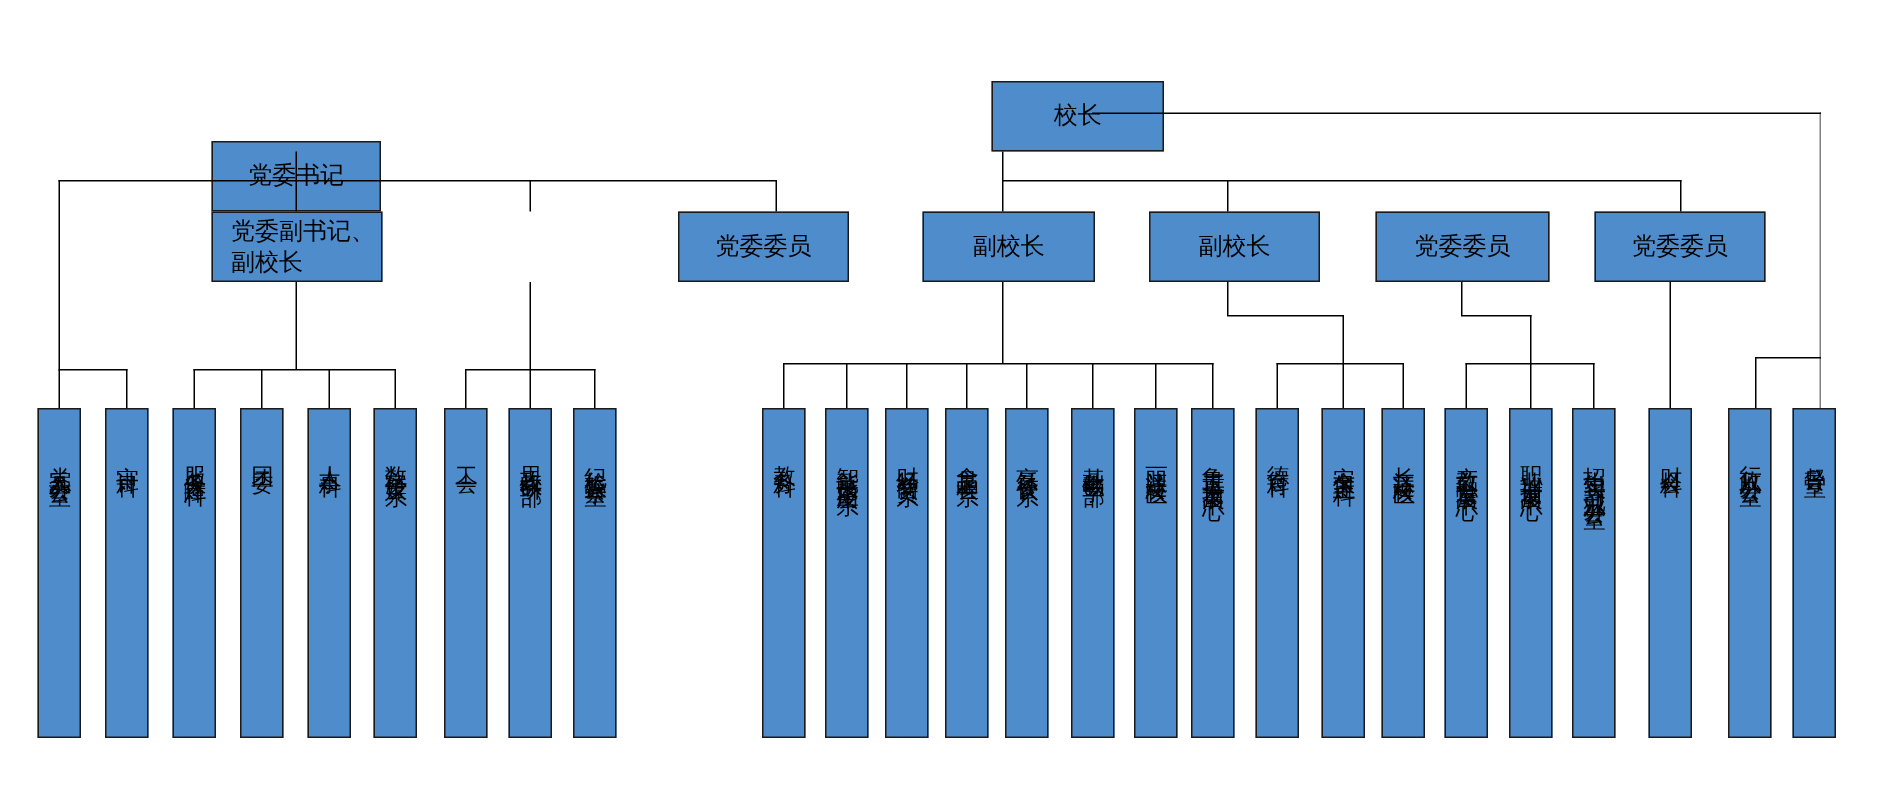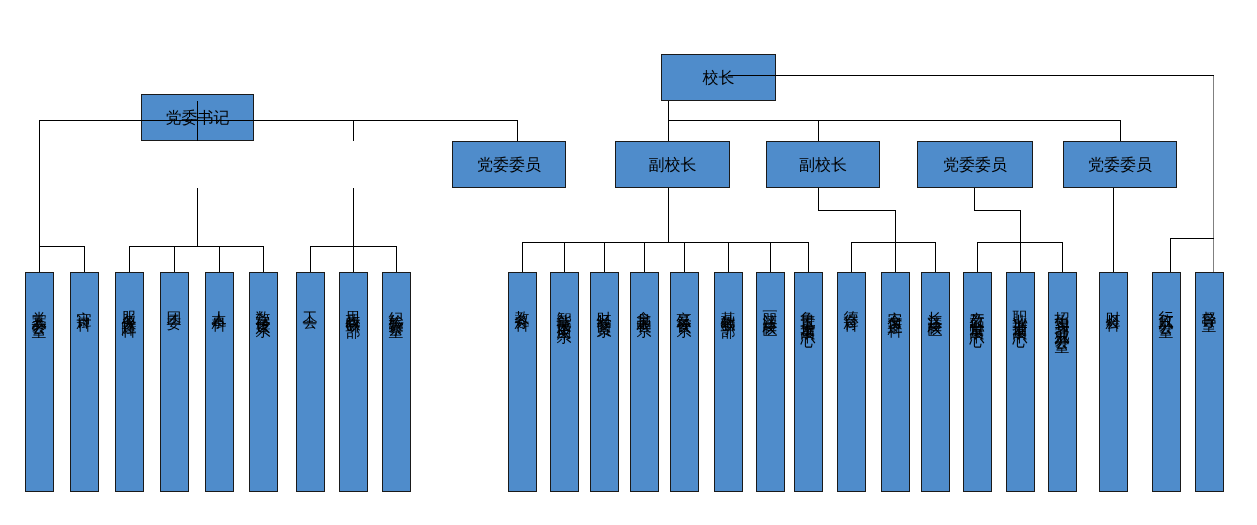--- a/index.html
+++ b/index.html
@@ -31,20 +31,21 @@
   .gl{background:var(--lineg,#808080);}
 </style>
 </head>
 <body>
 
 <div id="canvas">
 
   <div class="box hbox" style="left:141px;top:54px;width:113px;margin-top:40px;">党委书记</div>
   <div class="box hbox" style="left:613px;top:54px;width:115px;margin-left:48px;">校长</div>
 
+  <div class="box hbox twoline" style="left:141px;top:141px;width:114px;">党委副书记、副校长</div>
   <div class="box hbox" style="left:452px;top:141px;width:114px;">党委委员</div>
   <div class="box hbox" style="left:615px;top:141px;width:115px;">副校长</div>
   <div class="box hbox" style="left:766px;top:141px;width:114px;">副校长</div>
   <div class="box hbox" style="left:917px;top:141px;width:116px;">党委委员</div>
   <div class="box hbox" style="left:1063px;top:141px;width:114px;">党委委员</div>
 
   <div class="box vbox" style="left:25px;">党委办公室</div>
   <div class="box vbox" style="left:70px;">审计科</div>
   <div class="box vbox" style="left:115px;">服务保障科</div>
   <div class="box vbox" style="left:160px;">团委</div>

